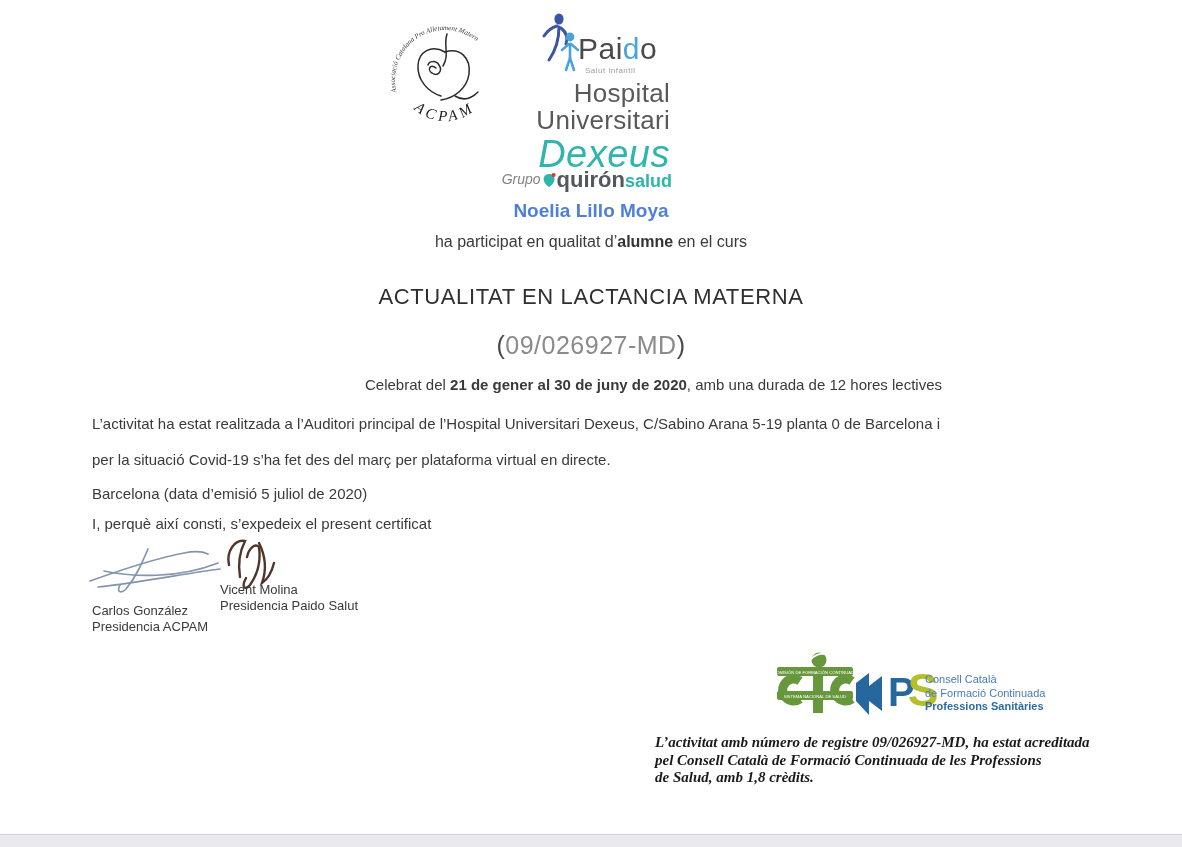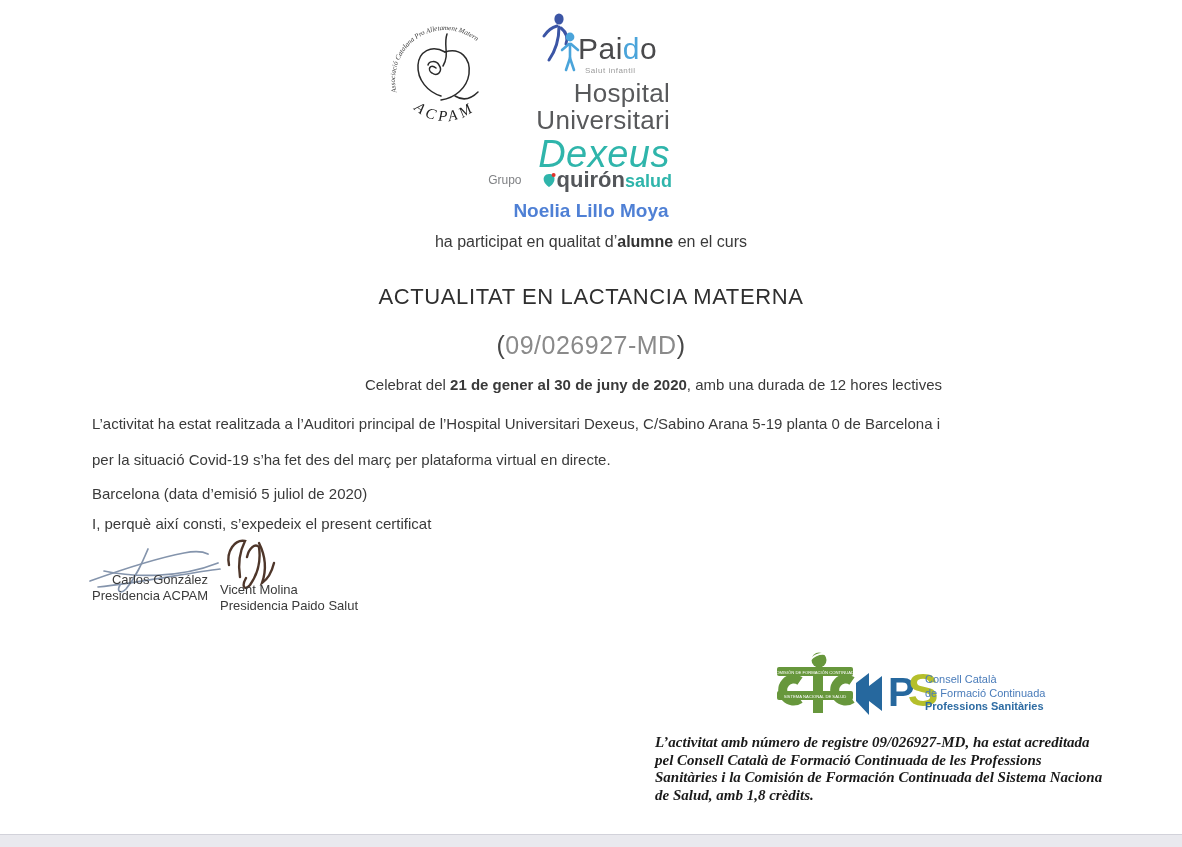--- a/index.html
+++ b/index.html
@@ -17,21 +17,21 @@
   
   .acpam-logo { left: 383px; top: 8px; width: 124px; height: 142px; }
   .paido-icon { left: 536px; top: 12px; width: 56px; height: 64px; }
   .paido-word { left: 578px; top: 32px; font-size: 30px; color: #4a4a4c; letter-spacing: 0.5px; }
   .paido-word .blue { color: #4aa4da; }
   .paido-sub { left: 585px; top: 66px; font-size: 8px; color: #9b9b9b; letter-spacing: 0.5px; }
   .hospital-block { left: 430px; top: 80px; width: 240px; text-align: right; color: #58595b; }
   .hospital-line { font-size: 26px; line-height: 27px; letter-spacing: 0.3px; }
   .dexeus { font-size: 38px; line-height: 40px; color: #2fb5ab; letter-spacing: 0.5px; font-style: italic; }
   .grupo-line { left: 430px; top: 167px; width: 242px; text-align: right; white-space: nowrap; }
-  .grupo-prefix { font-size: 12px; color: #808285; vertical-align: 3px; margin-right: 20px; }
+  .grupo-prefix { font-size: 14px; color: #808285; vertical-align: 3px; margin-right: 1px; font-style: italic; }
   .quiron-icon { display: inline-block; vertical-align: -2px; }
   .quiron { font-size: 22px; font-weight: bold; color: #53565a; }
   .salud { font-size: 18px; font-weight: bold; color: #2fb5ab; }
 
   
   .centered { left: 0; width: 1182px; text-align: center; }
   .student-name { top: 200px; font-size: 19px; font-weight: bold; color: #4f80d5; }
   .participation { top: 233px; font-size: 16px; color: #3a3a3a; }
   .participation b { color: #333333; }
   .course-title { top: 284px; font-size: 22px; color: #2f2f2f; letter-spacing: 0.6px; }
@@ -43,21 +43,21 @@
   .para { font-size: 15px; color: #3a3a3a; white-space: nowrap; }
   .p1 { left: 92px; top: 415px; }
   .p2 { left: 92px; top: 451px; }
   .p3 { left: 92px; top: 485px; }
   .p4 { left: 92px; top: 515px; }
 
   
   .sig1 { left: 86px; top: 541px; width: 140px; height: 58px; }
   .sig2 { left: 219px; top: 533px; width: 58px; height: 66px; }
   .sig-label { font-size: 13px; color: #3a3a3a; line-height: 16px; }
-  .sig-label-1 { left: 92px; top: 572px; text-align: right; }
+  .sig-label-1 { left: 92px; top: 603px; }
   .sig-label-2 { left: 220px; top: 582px; }
 
   
   .cfc-logo { left: 774px; top: 651px; width: 84px; height: 67px; }
   .ps-arrow { left: 856px; top: 671px; width: 34px; height: 46px; }
   .ps-letters { left: 888px; top: 666px; font-size: 40px; font-weight: bold; line-height: 48px; }
   .ps-letters .p-letter { color: #26689e; }
   .ps-letters .s-letter { color: #b5bf2b; font-size: 46px; margin-left: -7px; }
   .ps-text { left: 925px; top: 673px; color: #4a7cba; font-size: 11px; line-height: 13.5px; white-space: nowrap; }
   .ps-text .bold-line { font-weight: bold; color: #2e6ca3; }
@@ -192,19 +192,18 @@
   <div class="abs ps-letters"><span class="p-letter">P</span><span class="s-letter">S</span></div>
   <div class="abs ps-text">
     <div>Consell Català</div>
     <div>de Formació Continuada</div>
     <div class="bold-line">Professions Sanitàries</div>
   </div>
 
   <div class="abs accred-text">
     <div>L’activitat amb número de registre 09/026927-MD, ha estat acreditada</div>
     <div>pel Consell Català de Formació Continuada de les Professions</div>
-    <div>Sanitàries i la Comisión de Formación Continuada del Sistema Naciona</div>
     <div>de Salud, amb 1,8 crèdits.</div>
   </div>
 
   <div class="abs bottom-bar"></div>
 
 </div>
 
 </body></html>

